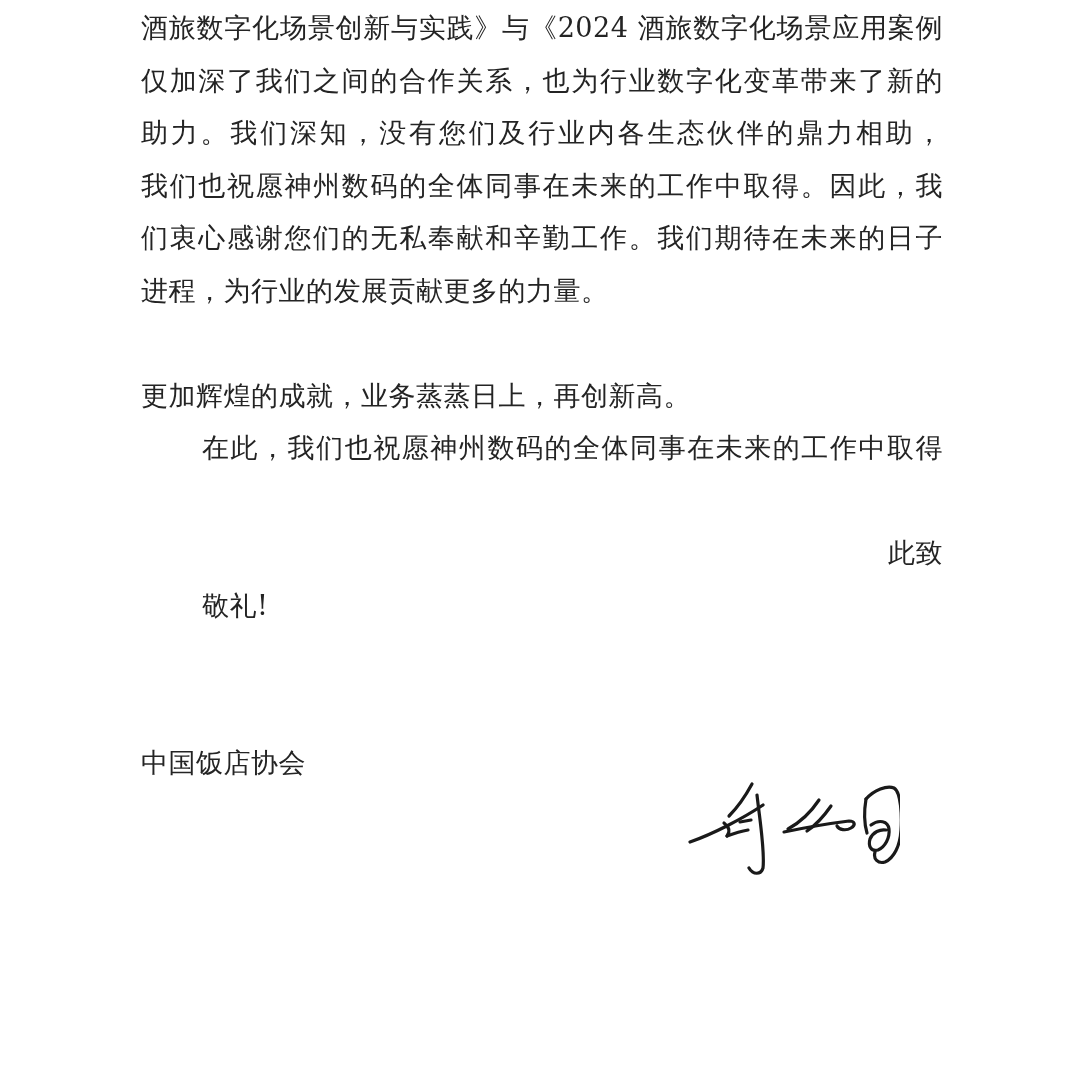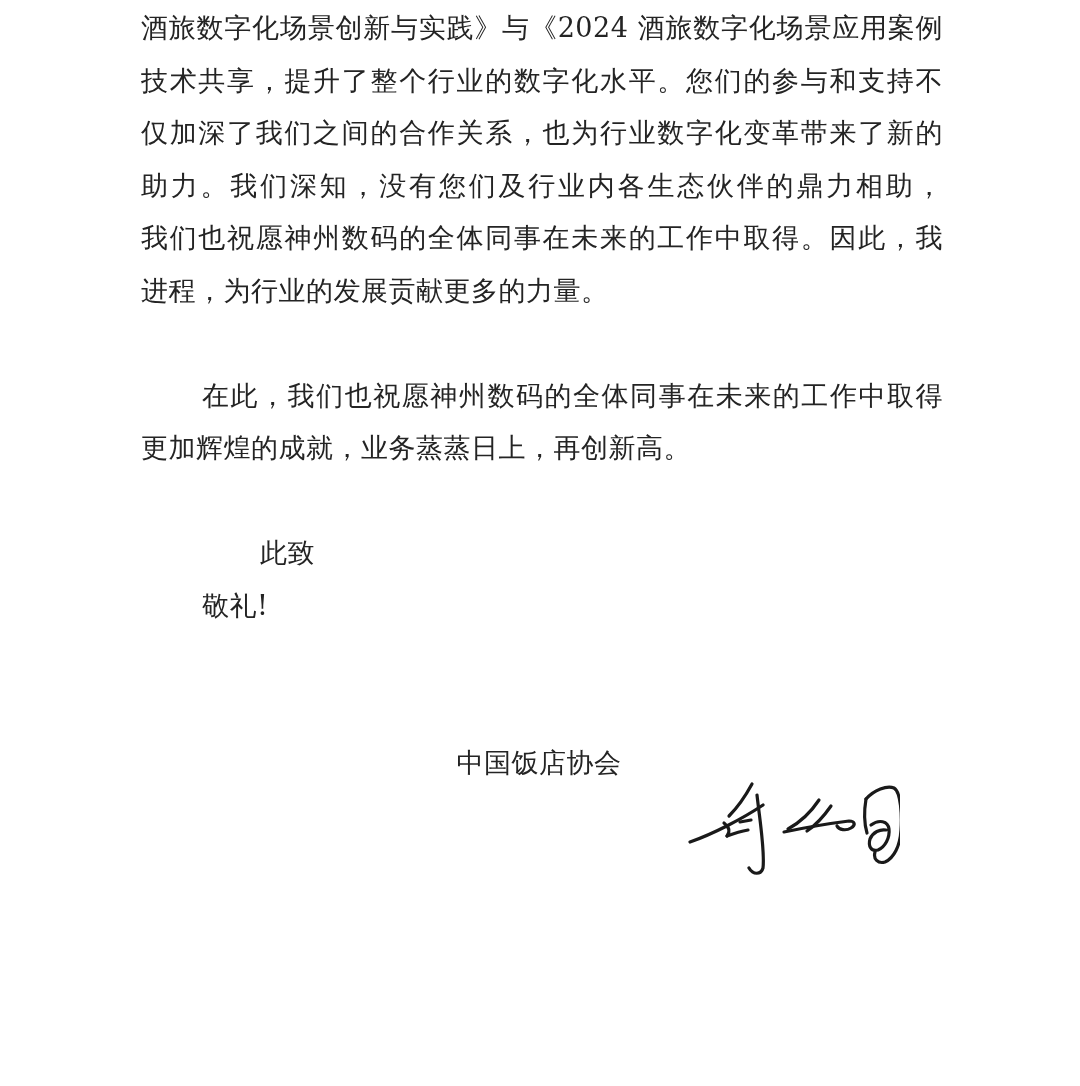--- a/index.html
+++ b/index.html
@@ -29,50 +29,50 @@
     white-space: nowrap;
     overflow: hidden;
     letter-spacing: 0.5px;
   }
   .j {
     white-space: normal;
     text-align: justify;
     text-align-last: justify;
   }
   .indent2 { padding-left: 61px; }
-  .cizhi  { padding-left: 119px; }
+  .cizhi  { padding-left: 119px; text-align: right; }
   .jingli { padding-left: 61px; }
   .blank  { }
-  .right  { text-align: center; padding-right: 6px; }
+  .right  { text-align: left; padding-right: 6px; }
   .sig {
     position: absolute;
     left: 680px;
     top: 778px;
     width: 220px;
     height: 110px;
   }
   .sig svg { display: block; width: 220px; height: 110px; }
 </style>
 </head>
 <body>
 
 <div class="page">
   <div class="textcol">
 
     <div class="ln j">酒旅数字化场景创新与实践》与《2024 酒旅数字化场景应用案例</div>
-    <div class="ln j">技术共享，提升了整个行业的数字化水平。您们的参与和支持不</div>
     <div class="ln j">仅加深了我们之间的合作关系，也为行业数字化变革带来了新的</div>
     <div class="ln j">助力。我们深知，没有您们及行业内各生态伙伴的鼎力相助，2024</div>
     <div class="ln j">我们也祝愿神州数码的全体同事在未来的工作中取得。因此，我</div>
+    <div class="ln j">们衷心感谢您们的无私奉献和辛勤工作。我们期待在未来的日子</div>
     <div class="ln">进程，为行业的发展贡献更多的力量。</div>
 
     <div class="ln blank"></div>
 
+    <div class="ln">更加辉煌的成就，业务蒸蒸日上，再创新高。</div>
     <div class="ln j indent2">在此，我们也祝愿神州数码的全体同事在未来的工作中取得</div>
-    <div class="ln">更加辉煌的成就，业务蒸蒸日上，再创新高。</div>
 
     <div class="ln blank"></div>
 
     <div class="ln cizhi">此致</div>
     <div class="ln jingli">敬礼!</div>
 
     <div class="ln blank"></div>
     <div class="ln blank"></div>
 
     <div class="ln right">中国饭店协会</div>

